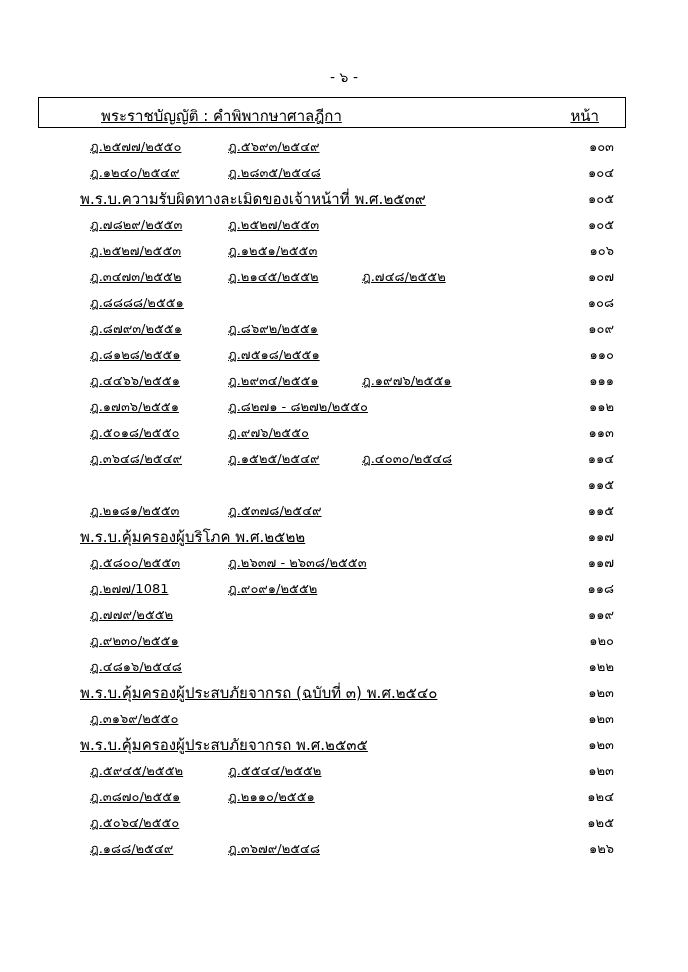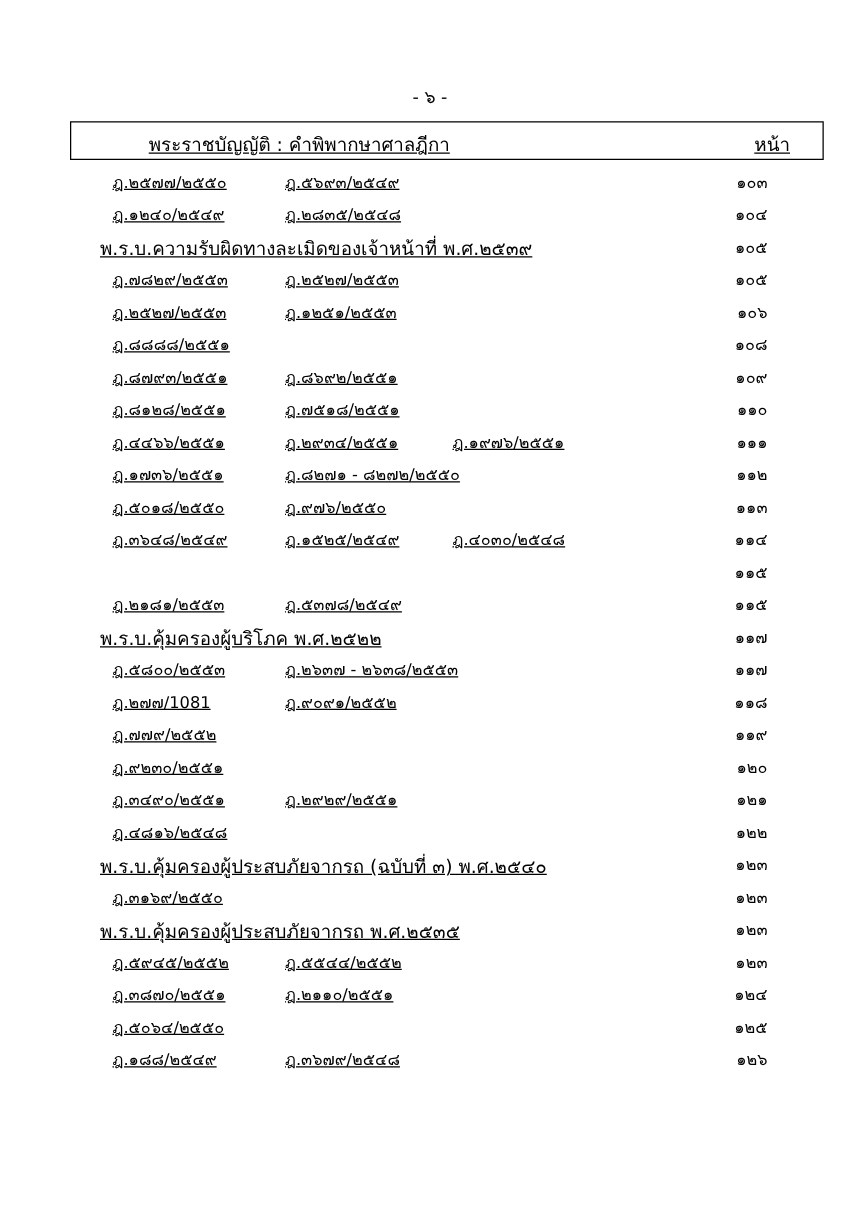--- a/index.html
+++ b/index.html
@@ -1,20 +1,20 @@
 <!DOCTYPE html>
 <html><head>
 <meta charset="utf-8">
 <style>
   html, body { margin:0; padding:0; background:#ffffff; }
   body { width:688px; height:972px; position:relative; overflow:hidden;
          font-family:"DejaVu Sans", sans-serif; color:#000; }
   .page-num { position:absolute; top:66px; left:0; width:688px; text-align:center; font-size:14px; }
-  .header-box { position:absolute; left:56px; top:97px; width:586px; height:29px;
-                border:1.5px solid #000; box-sizing:content-box;padding-left:15px; }
+  .header-box { position:absolute; left:38px; top:97px; width:586px; height:29px;
+                border:1.5px solid #000; box-sizing:content-box; }
   .header-title { position:absolute; left:62px; top:6px; font-size:15px; text-decoration:underline; }
   .header-page { position:absolute; right:26px; top:6px; font-size:15px; text-decoration:underline; }
   .rows { position:absolute; left:0; top:134px; width:688px; }
   .row { position:relative; height:26px; font-size:13px; line-height:26px; }
   .row.section { font-size:15px; }
   .c { position:absolute; top:0; white-space:nowrap;text-decoration:underline; }
   .c1 { left:90px; } .c2 { left:228px; } .c3 { left:362px; }
   .sec { left:80px; }
   .pg { position:absolute; right:74px; top:0; font-size:13px; }
 </style>
@@ -45,20 +45,26 @@
     </div>
     <div class="row">
       <span class="c c1">ฎ.๗๘๒๙/๒๕๕๓</span>
       <span class="c c2">ฎ.๒๕๒๗/๒๕๕๓</span>
       <span class="pg">๑๐๕</span>
     </div>
     <div class="row">
       <span class="c c1">ฎ.๒๕๒๗/๒๕๕๓</span>
       <span class="c c2">ฎ.๑๒๕๑/๒๕๕๓</span>
       <span class="pg">๑๐๖</span>
+    </div>
+    <div class="row">
+      <span class="c c1">ฎ.๓๔๗๓/๒๕๕๒</span>
+      <span class="c c2">ฎ.๒๑๔๕/๒๕๕๒</span>
+      <span class="c c3">ฎ.๗๔๘/๒๕๕๒</span>
+      <span class="pg">๑๐๗</span>
     </div>
     <div class="row">
       <span class="c c1">ฎ.๘๘๘๘/๒๕๕๑</span>
       <span class="pg">๑๐๘</span>
     </div>
     <div class="row">
       <span class="c c1">ฎ.๘๗๙๓/๒๕๕๑</span>
       <span class="c c2">ฎ.๘๖๙๒/๒๕๕๑</span>
       <span class="pg">๑๐๙</span>
     </div>
@@ -113,25 +119,20 @@
     </div>
     <div class="row">
       <span class="c c1">ฎ.๗๗๙/๒๕๕๒</span>
       <span class="pg">๑๑๙</span>
     </div>
     <div class="row">
       <span class="c c1">ฎ.๙๒๓๐/๒๕๕๑</span>
       <span class="pg">๑๒๐</span>
     </div>
     <div class="row">
-      <span class="c c1">ฎ.๓๔๙๐/๒๕๕๑</span>
-      <span class="c c2">ฎ.๒๙๒๙/๒๕๕๑</span>
-      <span class="pg">๑๒๑</span>
-    </div>
-    <div class="row">
       <span class="c c1">ฎ.๔๘๑๖/๒๕๔๘</span>
       <span class="pg">๑๒๒</span>
     </div>
     <div class="row section">
       <span class="c sec">พ.ร.บ.คุ้มครองผู้ประสบภัยจากรถ (ฉบับที่ ๓) พ.ศ.๒๕๔๐</span>
       <span class="pg">๑๒๓</span>
     </div>
     <div class="row">
       <span class="c c1">ฎ.๓๑๖๙/๒๕๕๐</span>
       <span class="pg">๑๒๓</span>

